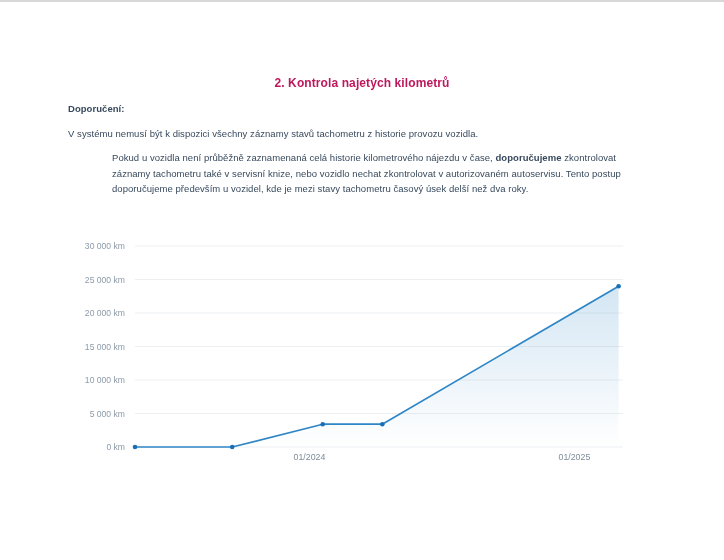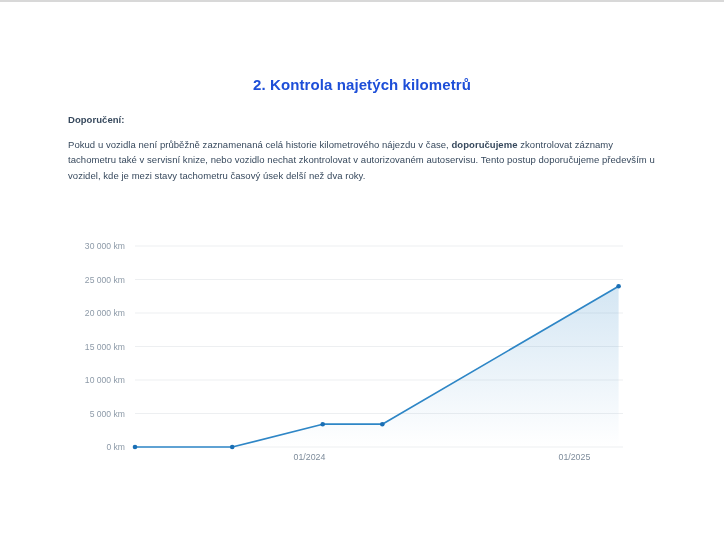--- a/index.html
+++ b/index.html
@@ -18,39 +18,39 @@
     height: 2px;
     width: 100%;
     background: #d8d8d8;
   }
   .content {
     padding: 0 68px;
   }
   .page-title {
     margin: 74px 0 0 0;
     text-align: center;
-    font-size: 15px;
+    font-size: 12px;
     font-weight: 700;
-    color: #1d4ed8;
+    color: #be185d;
     letter-spacing: 0.1px;
   }
   .body-text {
     margin: 0;
     font-size: 9.5px;
     line-height: 15.6px;
     color: #37495d;
     letter-spacing: 0.05px;
   }
   .para-1 { margin-top: 17px; }
   .recommendation-label {
-    margin-top: 19px;
+    margin-top: 11px;
     font-weight: 700;
   }
   .para-2 { margin-top: 9px; }
-  .para-3 { margin-top: 9px; }
+  .para-3 { margin-top: 9px; margin-left: 44px; }
   .para-3 b { font-weight: 700; }
   .chart-wrap {
     position: absolute;
     left: 68px;
     top: 238px;
     width: 592px;
     height: 240px;
   }
   .chart-wrap svg { display: block; }
   svg text {
@@ -61,20 +61,21 @@
 <body>
 
 <div class="top-edge"></div>
 
 <div class="content">
   <h1 class="page-title">2. Kontrola najetých kilometrů</h1>
 
 
   <p class="body-text recommendation-label">Doporučení:</p>
 
+  <p class="body-text para-2">V systému nemusí být k dispozici všechny záznamy stavů tachometru z historie provozu vozidla.</p>
 
   <p class="body-text para-3"><span>Pokud u vozidla není průběžně zaznamenaná celá historie kilometrového nájezdu v čase, </span><b>doporučujeme</b><span> zkontrolovat záznamy tachometru také v servisní knize, nebo vozidlo nechat zkontrolovat v autorizovaném autoservisu. Tento postup doporučujeme především u vozidel, kde je mezi stavy tachometru časový úsek delší než dva roky.</span></p>
 </div>
 
 <div class="chart-wrap">
     <svg width="592" height="240" viewBox="0 0 592 240">
       <defs>
         <linearGradient id="areaGrad" gradientUnits="userSpaceOnUse" x1="0" y1="8" x2="0" y2="209">
           <stop offset="0" stop-color="rgba(47,134,198,0.26)"></stop>
           <stop offset="1" stop-color="rgba(47,134,198,0)"></stop>

